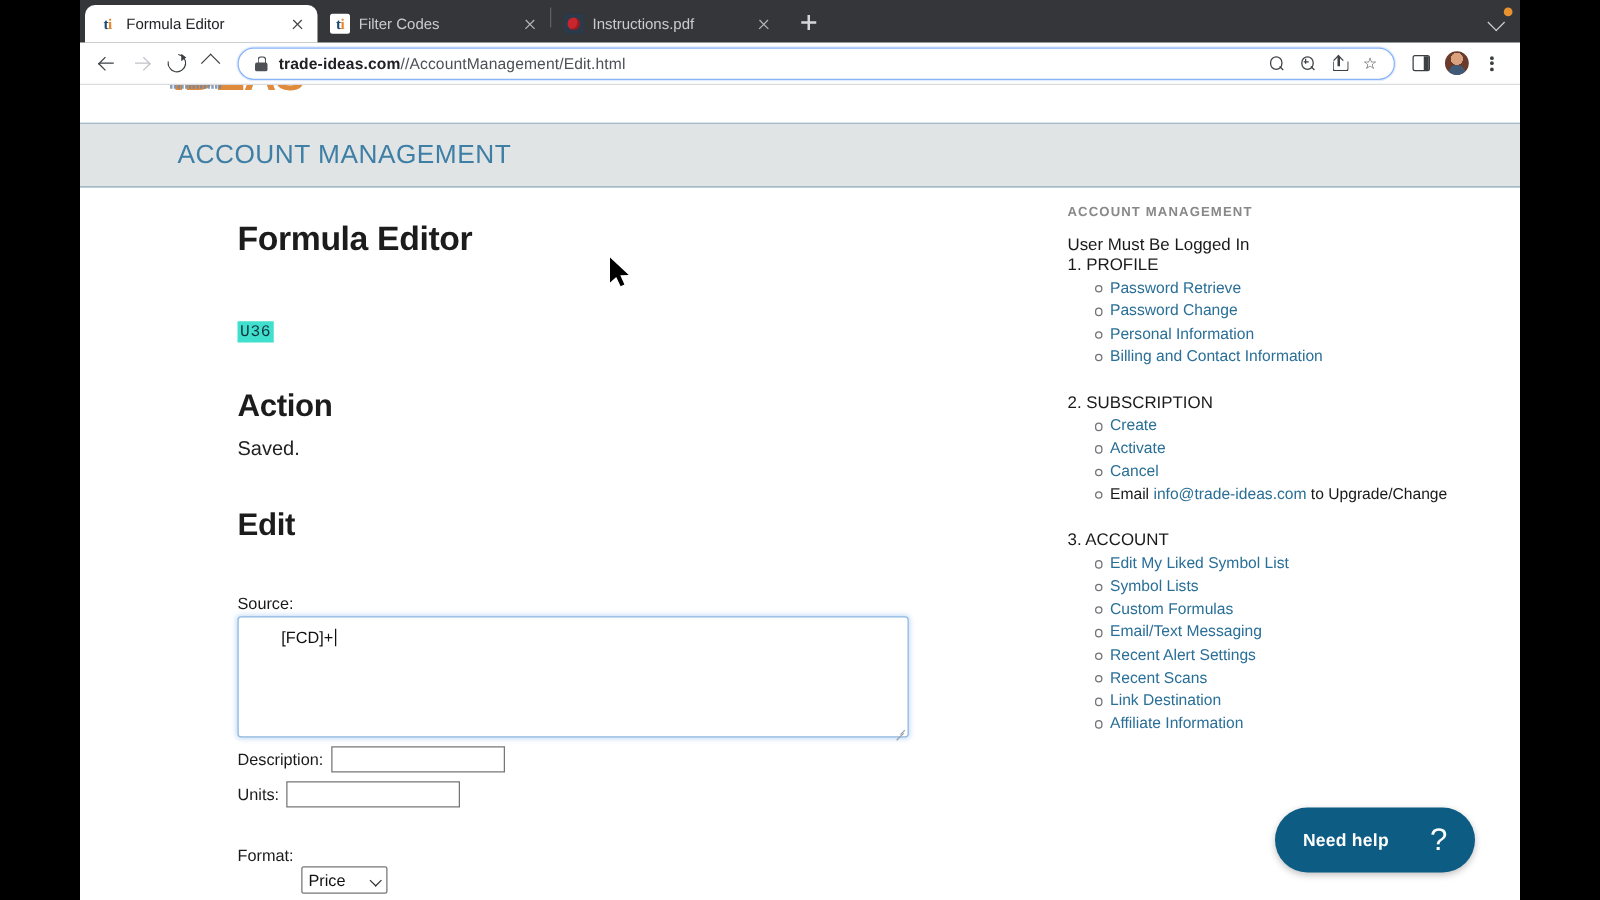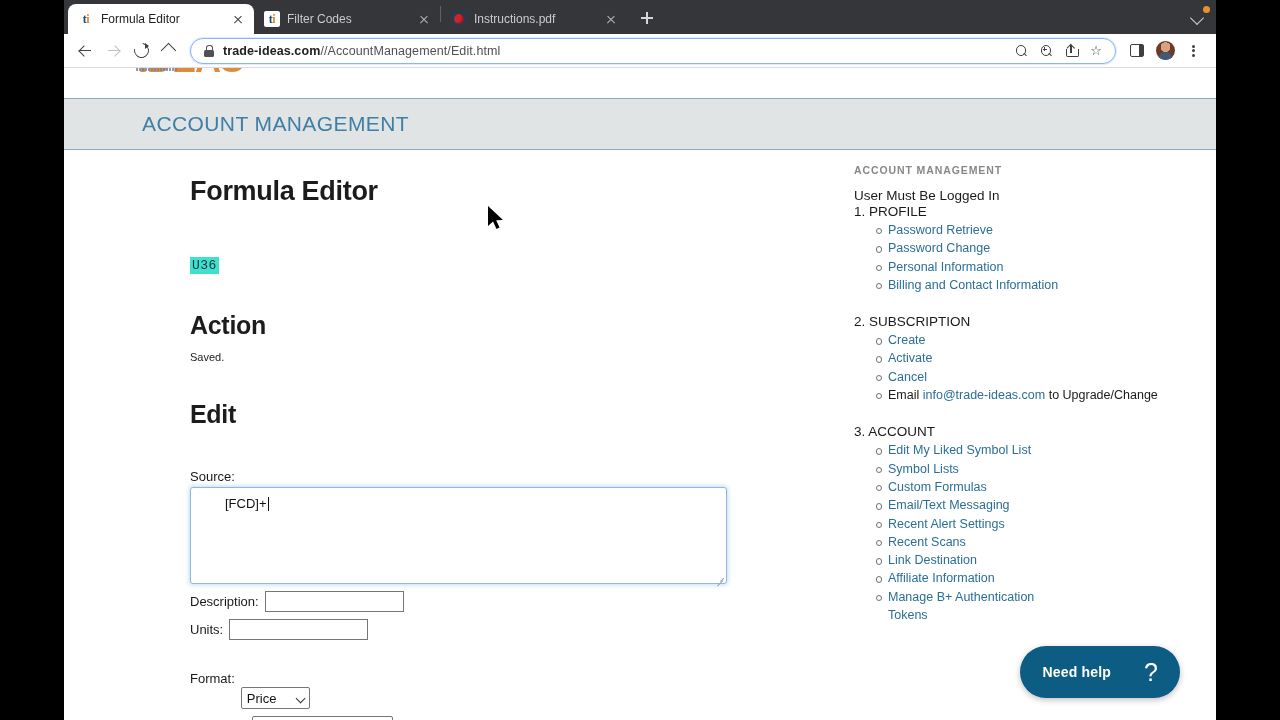--- a/index.html
+++ b/index.html
@@ -200,21 +200,21 @@
   .body-area { position: relative; display: flex; height: 546px; }
   .main-col { width: 790px; padding: 18px 0 0 126px; }
   .h1 { font-size: 27px; font-weight: bold; color: #1c1c1c; margin: 8px 0 0 0;
         letter-spacing: -.3px; }
   .token { display: inline-block; margin-top: 50px; font-family: "Liberation Mono", monospace;
            font-size: 13px; color: #12333c; background: #40e0cf; padding: 1px 2px;
            letter-spacing: .5px; }
   .h2 { font-size: 25px; font-weight: bold; color: #1c1c1c; margin: 37px 0 0 0;
         letter-spacing: -.3px; }
   .h2.edit { }
-  .saved { font-size: 11px; color: #222; margin: 11px 0 0 0; }
+  .saved { font-size: 16px; color: #222; margin: 11px 0 0 0; }
 
   .form { margin-top: 40px; }
   .lbl { font-size: 13px; color: #1a1a1a; }
   .src-label { display: block; margin-bottom: 3px; }
   .textarea {
     width: 537px; height: 97px; border: 1px solid #8fb8df; border-radius: 3px;
     background: #fff; box-shadow: 0 0 4px 1px rgba(120,175,235,.45);
     padding: 8px 10px 0 34px; font-size: 13px; color: #111;
     font-family: "Liberation Sans", sans-serif; position: relative;
   }
@@ -479,21 +479,20 @@
           <div class="side-sec gap">3. ACCOUNT</div>
           <ul class="side-list">
             <li><a href="#">Edit My Liked Symbol List</a></li>
             <li><a href="#">Symbol Lists</a></li>
             <li><a href="#">Custom Formulas</a></li>
             <li><a href="#">Email/Text Messaging</a></li>
             <li><a href="#">Recent Alert Settings</a></li>
             <li><a href="#">Recent Scans</a></li>
             <li><a href="#">Link Destination</a></li>
             <li><a href="#">Affiliate Information</a></li>
-            <li><a href="#">Manage B+ Authentication</a><span class="cont">Tokens</span></li>
           </ul>
         </div>
 
       </div>
 
       <div class="need-help">
         <span class="nh-text">Need help</span>
         <span class="nh-q">?</span>
       </div>
 

